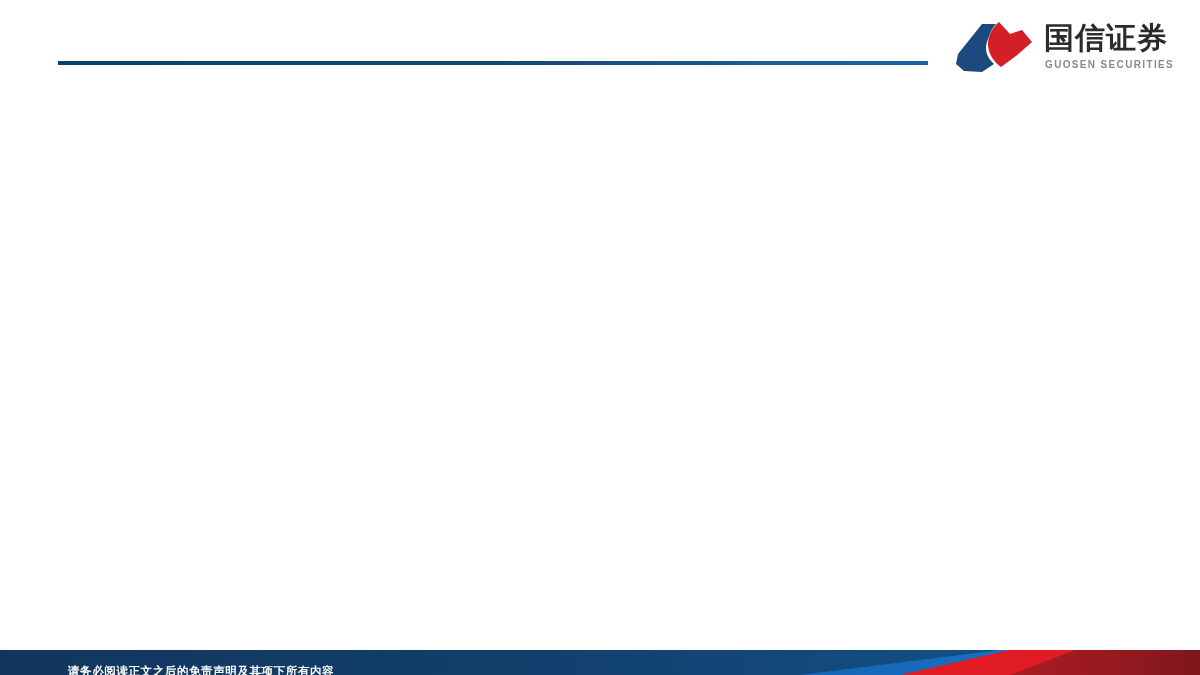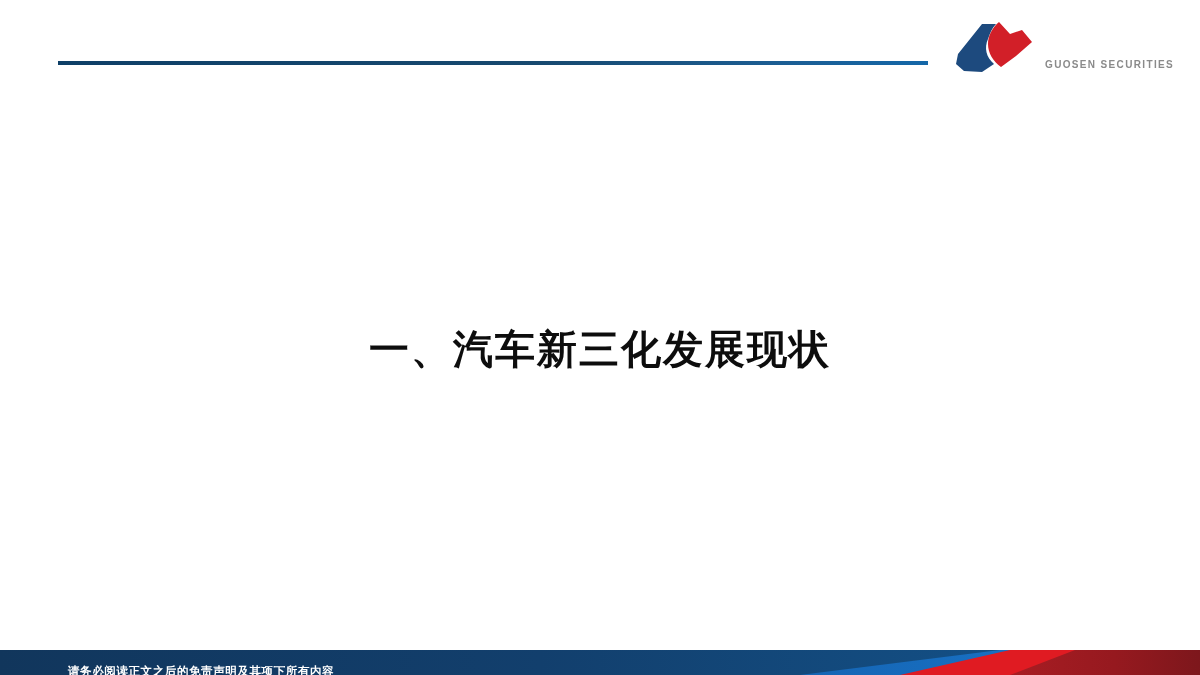--- a/index.html
+++ b/index.html
@@ -127,24 +127,24 @@
 
     <span class="logo-mark">
       <svg class="logo-mark-svg" width="84" height="54" viewBox="0 0 84 54" xmlns="http://www.w3.org/2000/svg">
 
         <path d="M30 4 L6 34 L4 44 L12 51 L30 52 L42 44 C34 37 32 28 36 19 C38 13 40 8 44 4 Z" fill="#1d4a7e"></path>
 
         <path d="M47 2 C40 8 36 16 36 24 C36 33 41 41 49 47 L64 36 L80 22 L70 10 L58 14 Z" fill="#d21f28"></path>
       </svg>
     </span>
 
+    <div class="logo-text-cn">国信证券</div>
     <div class="logo-text-en">GUOSEN SECURITIES</div>
   </div>
 
-  <h1 class="section-title">一、汽车新三化发展现状</h1>
 
   <div class="footer">
     <svg class="footer-svg" width="1200" height="25" viewBox="0 0 1200 25" preserveAspectRatio="none" xmlns="http://www.w3.org/2000/svg">
       <defs>
         <linearGradient id="navyGrad" x1="0" y1="0" x2="1" y2="0">
           <stop offset="0%" stop-color="#11365c"></stop>
           <stop offset="45%" stop-color="#123f6d"></stop>
           <stop offset="100%" stop-color="#14568f"></stop>
         </linearGradient>
         <linearGradient id="blueGrad" x1="0" y1="0" x2="1" y2="0">

